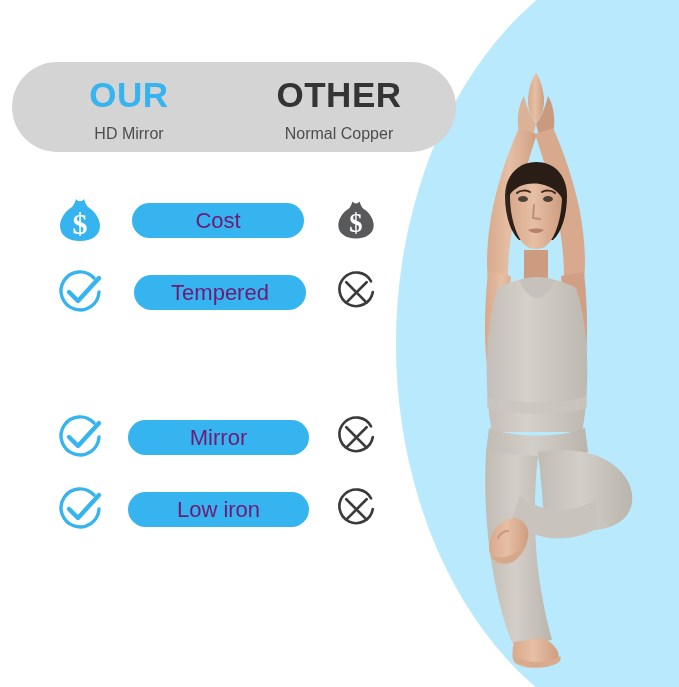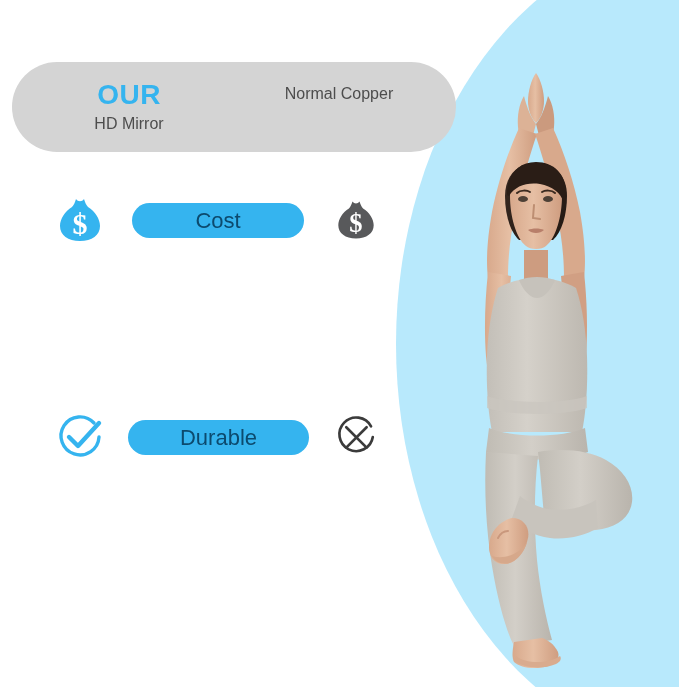--- a/index.html
+++ b/index.html
@@ -50,32 +50,32 @@
   }
   .hdr-col {
     position: absolute;
     top: 18px;
     text-align: center;
   }
   #hdr-col-our { left: 22px; width: 190px; }
   #hdr-col-other { left: 232px; width: 190px; }
 
   .hdr-title {
-    font-size: 28px;
+    font-size: 35px;
     font-weight: bold;
     letter-spacing: 0.5px;
     line-height: 30px;
   }
   #hdr-our-title { color: #35b4ef; }
   #hdr-other-title { color: #343434; }
   .hdr-sub {
     font-size: 16px;
     color: #4d4d4d;
     line-height: 22px;
-    margin-top: 3px;
+    margin-top: 13px;
   }
 
   
   .row {
     position: absolute;
     left: 0;
     width: 400px;
     height: 52px;
   }
   .icon-left {
@@ -91,21 +91,21 @@
     top: 3px;
     width: 46px;
     height: 46px;
   }
   .pill {
     position: absolute;
     top: 9px;
     height: 35px;
     background: #35b4ef;
     border-radius: 18px;
-    color: #0c4a6e;
+    color: #701a75;
     font-size: 22px;
     line-height: 35px;
     text-align: center;
     white-space: nowrap;
   }
   .pill-r0 { left: 132px; width: 172px; }
   .pill-r1 { left: 134px; width: 172px; }
   .pill-r2 { left: 126px; width: 187px; }
   .pill-r3 { left: 128px; width: 181px; }
   .pill-r4 { left: 128px; width: 181px; }
@@ -190,54 +190,87 @@
       <path d="M498 538 C500 534 504 531 508 531" stroke="#c9977c" stroke-width="2" fill="none" stroke-linecap="round"></path>
     </g>
   </svg>
 
   <div id="compare-header">
     <div class="hdr-col" id="hdr-col-our">
       <div class="hdr-title" id="hdr-our-title">OUR</div>
       <div class="hdr-sub">HD Mirror</div>
     </div>
     <div class="hdr-col" id="hdr-col-other">
+      <div class="hdr-title" id="hdr-other-title">OTHER</div>
       <div class="hdr-sub">Normal Copper</div>
     </div>
   </div>
 
   <div class="row" style="top:194px">
     <span class="icon-left">
       <svg viewBox="0 0 52 52" width="52" height="52">
         <path d="M22 5 C21 8 20 11 18 13 C11 17 6 25 6 32 C6 41 14 47 26 47 C38 47 46 41 46 32 C46 25 41 17 34 13 C32 11 31 8 30 5 C28 8 24 8 22 5 Z" fill="#35b4ef"></path>
         <text x="26" y="40" font-family="'Liberation Serif',serif" font-size="30" font-weight="bold" fill="#ffffff" text-anchor="middle">$</text>
       </svg>
     </span>
     <span class="pill pill-r0">Cost</span>
     <span class="icon-right">
       <svg viewBox="0 0 52 52" width="46" height="46">
         <path d="M22 5 C21 8 20 11 18 13 C11 17 6 25 6 32 C6 41 14 47 26 47 C38 47 46 41 46 32 C46 25 41 17 34 13 C32 11 31 8 30 5 C28 8 24 8 22 5 Z" fill="#58595b"></path>
         <text x="26" y="40" font-family="'Liberation Serif',serif" font-size="30" font-weight="bold" fill="#ffffff" text-anchor="middle">$</text>
       </svg>
     </span>
   </div>
 
-
-
-  <div class="row" style="top:411px">
+  <div class="row" style="top:266px">
     <span class="icon-left">
       <svg viewBox="0 0 52 52" width="52" height="52">
         <path d="M40 12 A19 19 0 1 0 45 26" stroke="#35b4ef" stroke-width="3.4" fill="none" stroke-linecap="round"></path>
         <path d="M15 26 L24 35 L45 12" stroke="#35b4ef" stroke-width="4.4" fill="none" stroke-linecap="round" stroke-linejoin="round"></path>
       </svg>
     </span>
-    <span class="pill pill-r3">Durable</span>
+    <span class="pill pill-r1">Tempered</span>
     <span class="icon-right">
       <svg viewBox="0 0 52 52" width="46" height="46">
         <path d="M43 14 A19 19 0 1 0 45 26" stroke="#3b3b3b" stroke-width="3" fill="none" stroke-linecap="round"></path>
         <path d="M15 15 L38 38" stroke="#3b3b3b" stroke-width="3" stroke-linecap="round"></path>
         <path d="M38 15 L15 38" stroke="#3b3b3b" stroke-width="3" stroke-linecap="round"></path>
       </svg>
     </span>
   </div>
 
 
+  <div class="row" style="top:411px">
+    <span class="icon-left">
+      <svg viewBox="0 0 52 52" width="52" height="52">
+        <path d="M40 12 A19 19 0 1 0 45 26" stroke="#35b4ef" stroke-width="3.4" fill="none" stroke-linecap="round"></path>
+        <path d="M15 26 L24 35 L45 12" stroke="#35b4ef" stroke-width="4.4" fill="none" stroke-linecap="round" stroke-linejoin="round"></path>
+      </svg>
+    </span>
+    <span class="pill pill-r3">Mirror</span>
+    <span class="icon-right">
+      <svg viewBox="0 0 52 52" width="46" height="46">
+        <path d="M43 14 A19 19 0 1 0 45 26" stroke="#3b3b3b" stroke-width="3" fill="none" stroke-linecap="round"></path>
+        <path d="M15 15 L38 38" stroke="#3b3b3b" stroke-width="3" stroke-linecap="round"></path>
+        <path d="M38 15 L15 38" stroke="#3b3b3b" stroke-width="3" stroke-linecap="round"></path>
+      </svg>
+    </span>
+  </div>
+
+  <div class="row" style="top:483px">
+    <span class="icon-left">
+      <svg viewBox="0 0 52 52" width="52" height="52">
+        <path d="M40 12 A19 19 0 1 0 45 26" stroke="#35b4ef" stroke-width="3.4" fill="none" stroke-linecap="round"></path>
+        <path d="M15 26 L24 35 L45 12" stroke="#35b4ef" stroke-width="4.4" fill="none" stroke-linecap="round" stroke-linejoin="round"></path>
+      </svg>
+    </span>
+    <span class="pill pill-r4">Low iron</span>
+    <span class="icon-right">
+      <svg viewBox="0 0 52 52" width="46" height="46">
+        <path d="M43 14 A19 19 0 1 0 45 26" stroke="#3b3b3b" stroke-width="3" fill="none" stroke-linecap="round"></path>
+        <path d="M15 15 L38 38" stroke="#3b3b3b" stroke-width="3" stroke-linecap="round"></path>
+        <path d="M38 15 L15 38" stroke="#3b3b3b" stroke-width="3" stroke-linecap="round"></path>
+      </svg>
+    </span>
+  </div>
+
 
 </div>
 
 </body></html>

